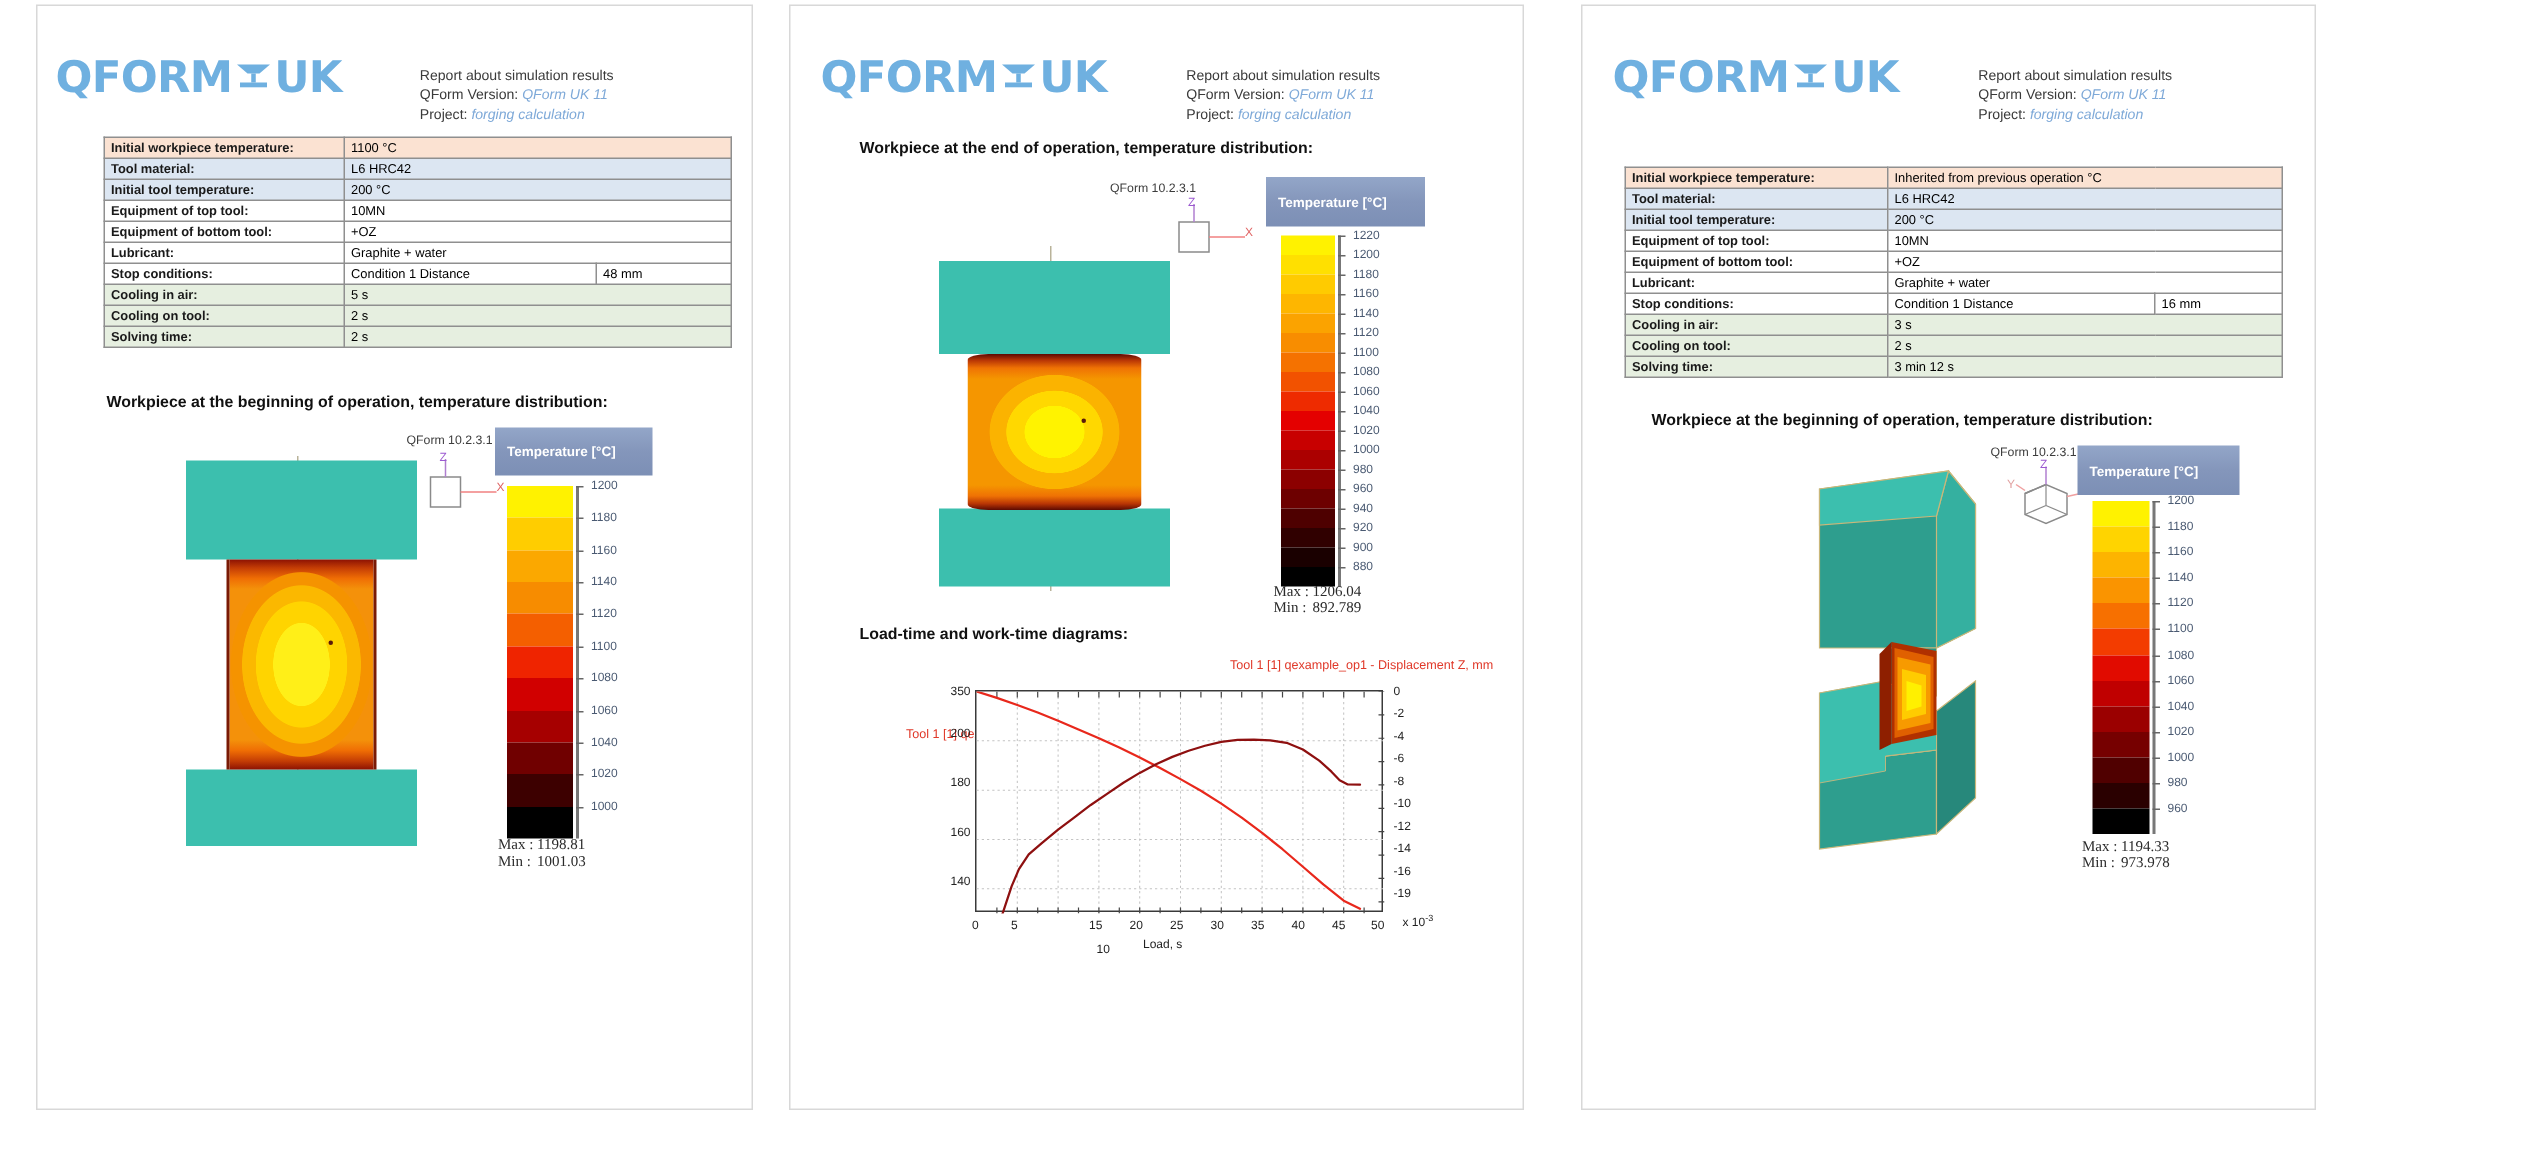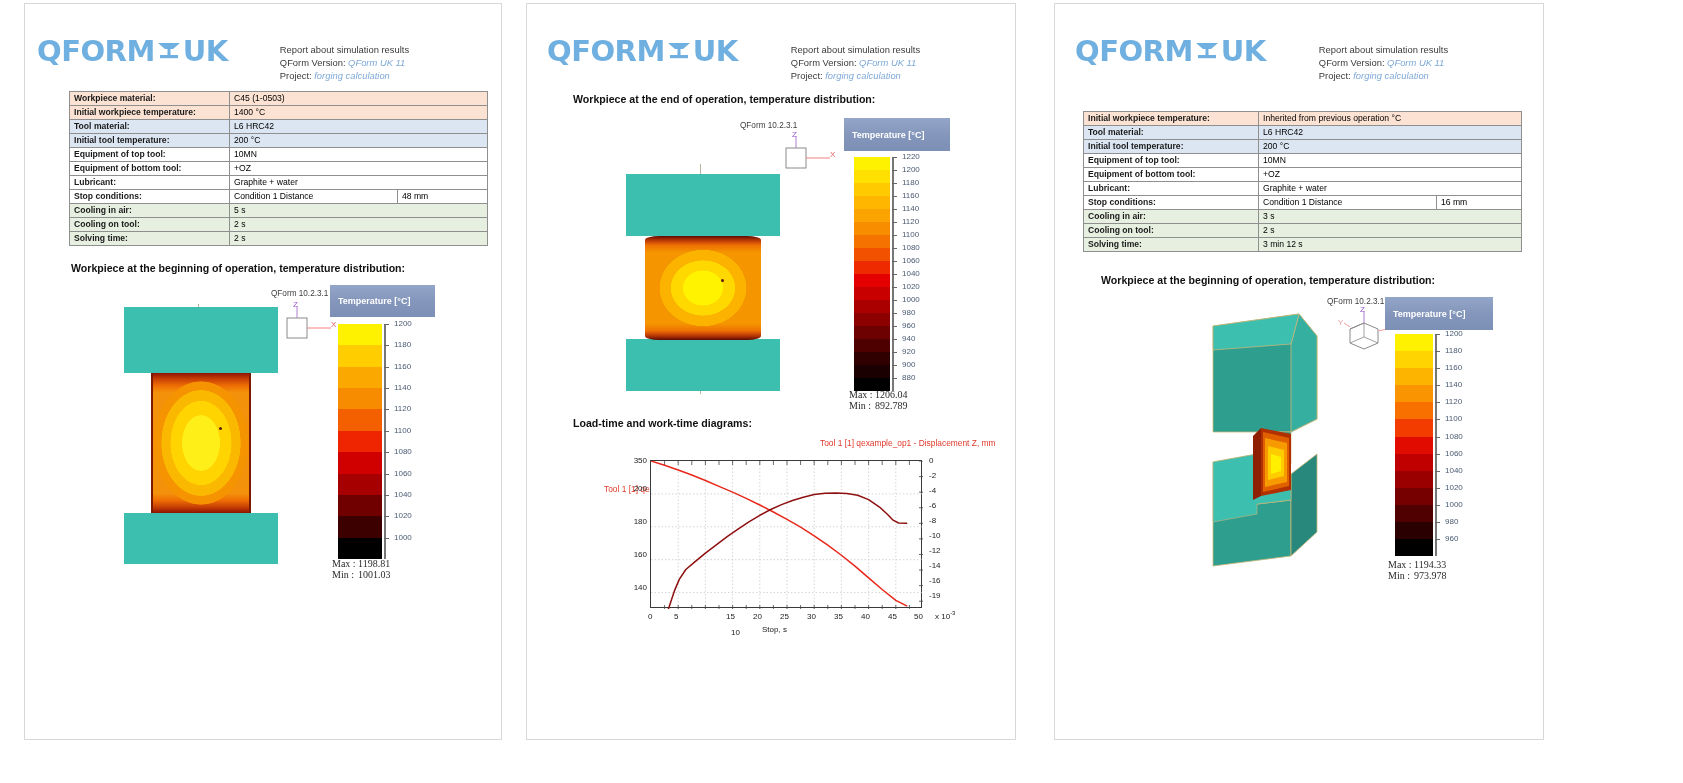--- a/index.html
+++ b/index.html
@@ -196,26 +196,22 @@
     </div>
 
     <table class="param-table" style="left:44px; top:87px; width:418px;">
       <colgroup>
           <col style="width:160px">
           <col style="width:168px">
           <col style="width:90px">
         </colgroup>
       <tbody>
         <tr class="r-peach">
-            <td class="k">Workpiece material:</td>
-            <td colspan="2">C45 (1-0503)</td>
-          </tr>
-        <tr class="r-peach">
             <td class="k">Initial workpiece temperature:</td>
-            <td colspan="2">1400 °C</td>
+            <td colspan="2">1100 °C</td>
           </tr>
         <tr class="r-blue">
             <td class="k">Tool material:</td>
             <td colspan="2">L6 HRC42</td>
           </tr>
         <tr class="r-blue">
             <td class="k">Initial tool temperature:</td>
             <td colspan="2">200 °C</td>
           </tr>
         <tr class="r-white">
@@ -545,21 +541,21 @@
       <div class="axlabel" style="left:142px; top:192px;margin-left:32px;">10</div>
       <div class="axlabel" style="left:169px; top:176px;">15</div>
       <div class="axlabel" style="left:196px; top:176px;">20</div>
       <div class="axlabel" style="left:223px; top:176px;">25</div>
       <div class="axlabel" style="left:250px; top:176px;">30</div>
       <div class="axlabel" style="left:277px; top:176px;">35</div>
       <div class="axlabel" style="left:304px; top:176px;">40</div>
       <div class="axlabel" style="left:331px; top:176px;">45</div>
       <div class="axlabel" style="left:357px; top:176px;">50</div>
 
-      <div class="axtitle" style="left:205px; top:189px;">Stop, s</div>
+      <div class="axtitle" style="left:205px; top:189px;">Load, s</div>
       <div class="axtitle" style="left:378px; top:174px;">
         <span>x 10</span><sup style="font-size:6px;">-3</sup>
       </div>
     </div>
   </div>
 
   <div class="page page-3">
 
     <div class="doc-header" style="left:20px; top:30px; width:460px;">
       <div class="logo">

